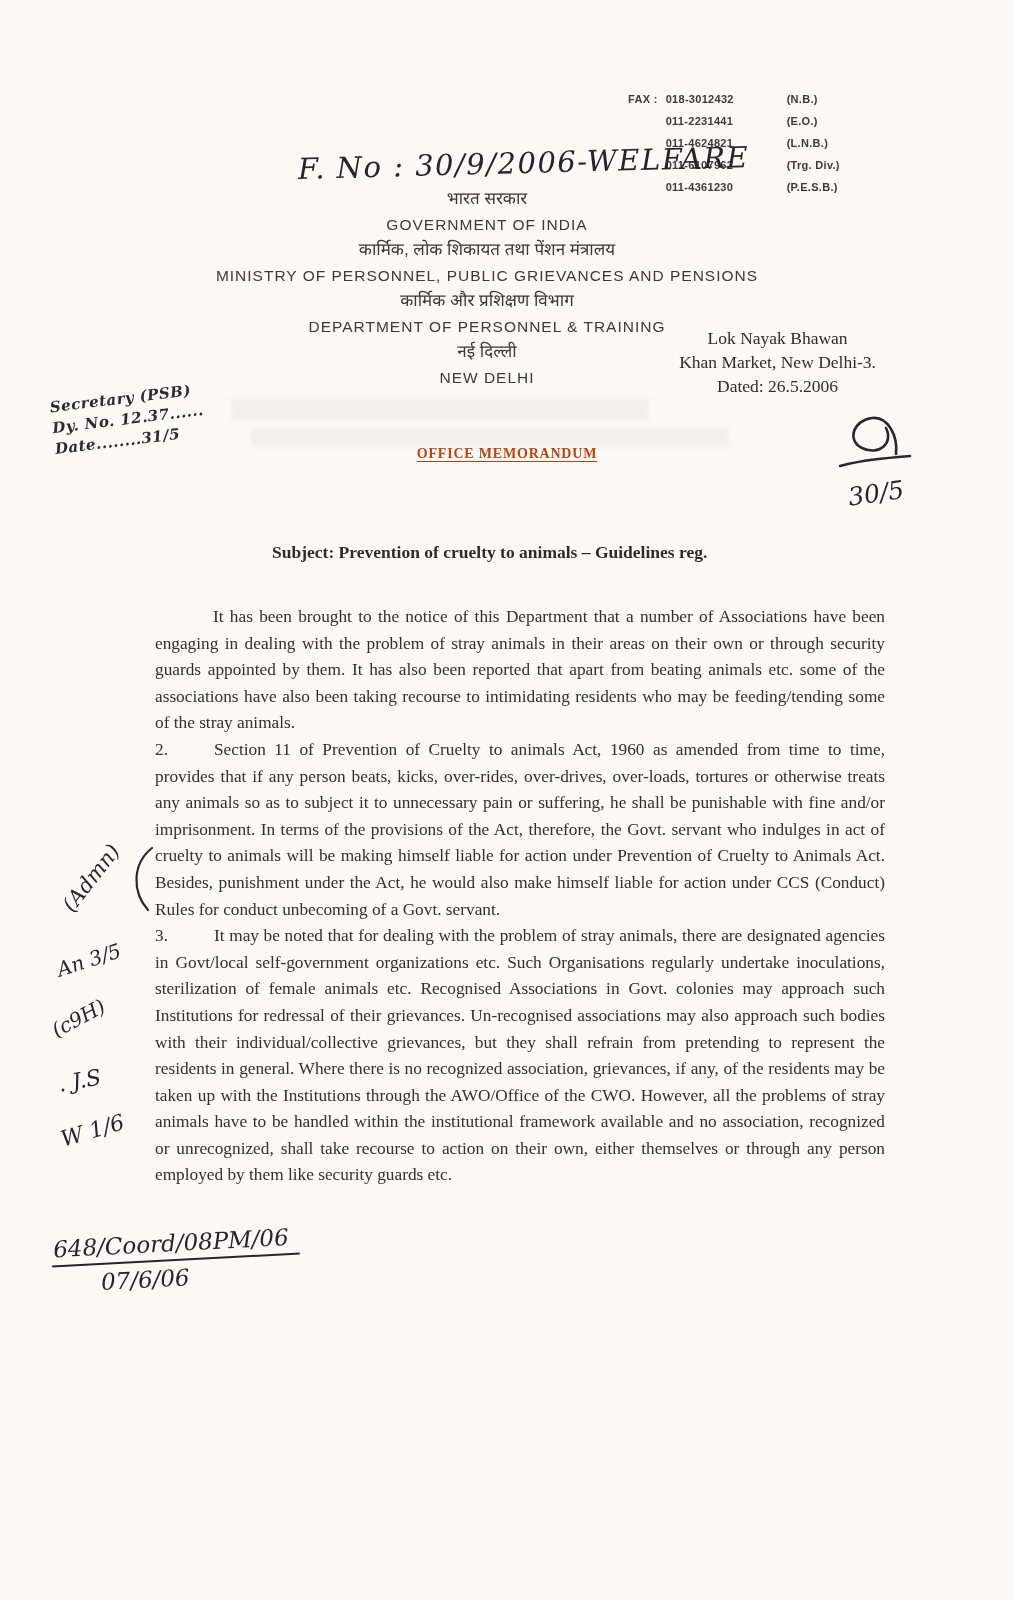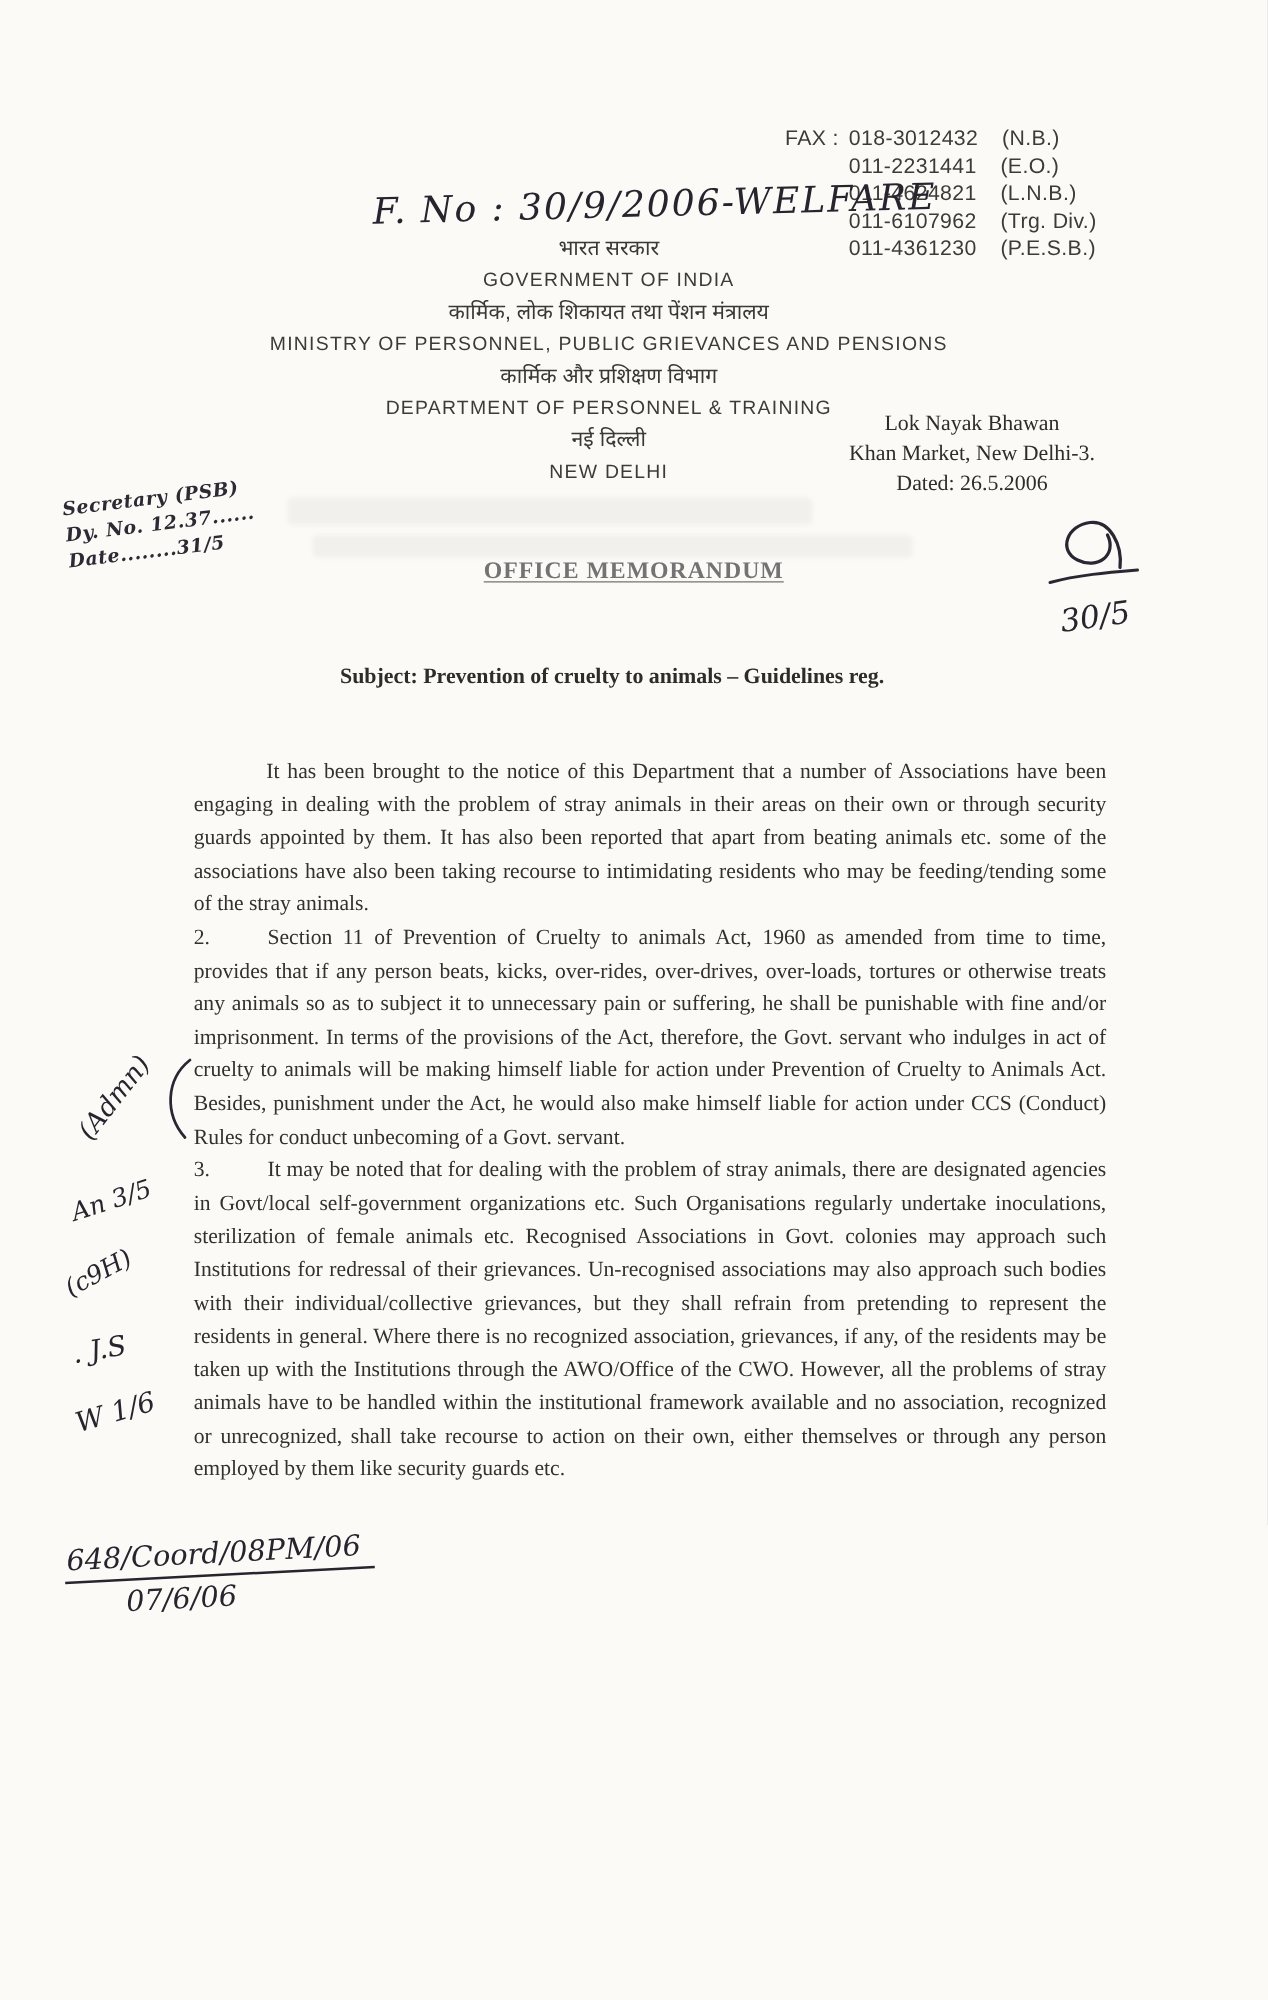--- a/index.html
+++ b/index.html
@@ -16,24 +16,24 @@
   
   .ghost {
     position:absolute;
     background:rgba(110,110,110,0.07);
     filter:blur(2px);
     border-radius:4px;
   }
 
   
   .fax-block {
-    position:absolute; top:100px; left:628px;
+    position:absolute; top:88px; left:628px;
     font-family:"Liberation Sans", sans-serif;
-    font-size:17px; letter-spacing:0.3px;
-    color:#3d3b37; display:flex; gap:8px;
+    font-size:11px; letter-spacing:0.3px;
+    color:#3d3b37; display:flex; gap:8px;font-weight:bold;
   }
   .fax-label { line-height:22px; white-space:nowrap; }
   .fax-lines .fax-line { line-height:22px; white-space:nowrap; }
   .fax-number { display:inline-block; min-width:102px; }
   .fax-office { display:inline-block; margin-left:19px; }
 
   
   .handwriting {
     font-family:"DejaVu Serif", serif;
     font-style:italic;
@@ -80,39 +80,39 @@
     letter-spacing:0.5px;
     color:#2c2a33;
     font-weight:bold;
   }
   .stamp .s-line { white-space:nowrap; }
 
   
   .memo-title {
     position:absolute; top:446px; left:0; width:1014px;
     text-align:center;
-    font-weight:bold; font-size:19px; letter-spacing:0.8px;
+    font-weight:bold; font-size:14px; letter-spacing:0.8px;
     text-decoration:underline;
     text-underline-offset:3px;
-    color:#737373;
+    color:#c2410c;
   }
 
   
   .signature { position:absolute; top:408px; left:832px; }
   .signature svg { display:block; }
   .sig-num {
     font-size:25px;
     transform:rotate(-8deg);
     margin-left:16px; margin-top:-10px;
     white-space:nowrap;
   }
 
   
   .subject {
-    position:absolute; top:530px; left:272px;
+    position:absolute; top:542px; left:272px;
     font-weight:bold; font-size:17.5px;
     color:#2f2c27;
   }
 
   
   .body {
     position:absolute; top:592px; left:155px; width:730px;
     font-size:17.3px; line-height:26.6px;
     text-align:justify;
     color:#34302a;

